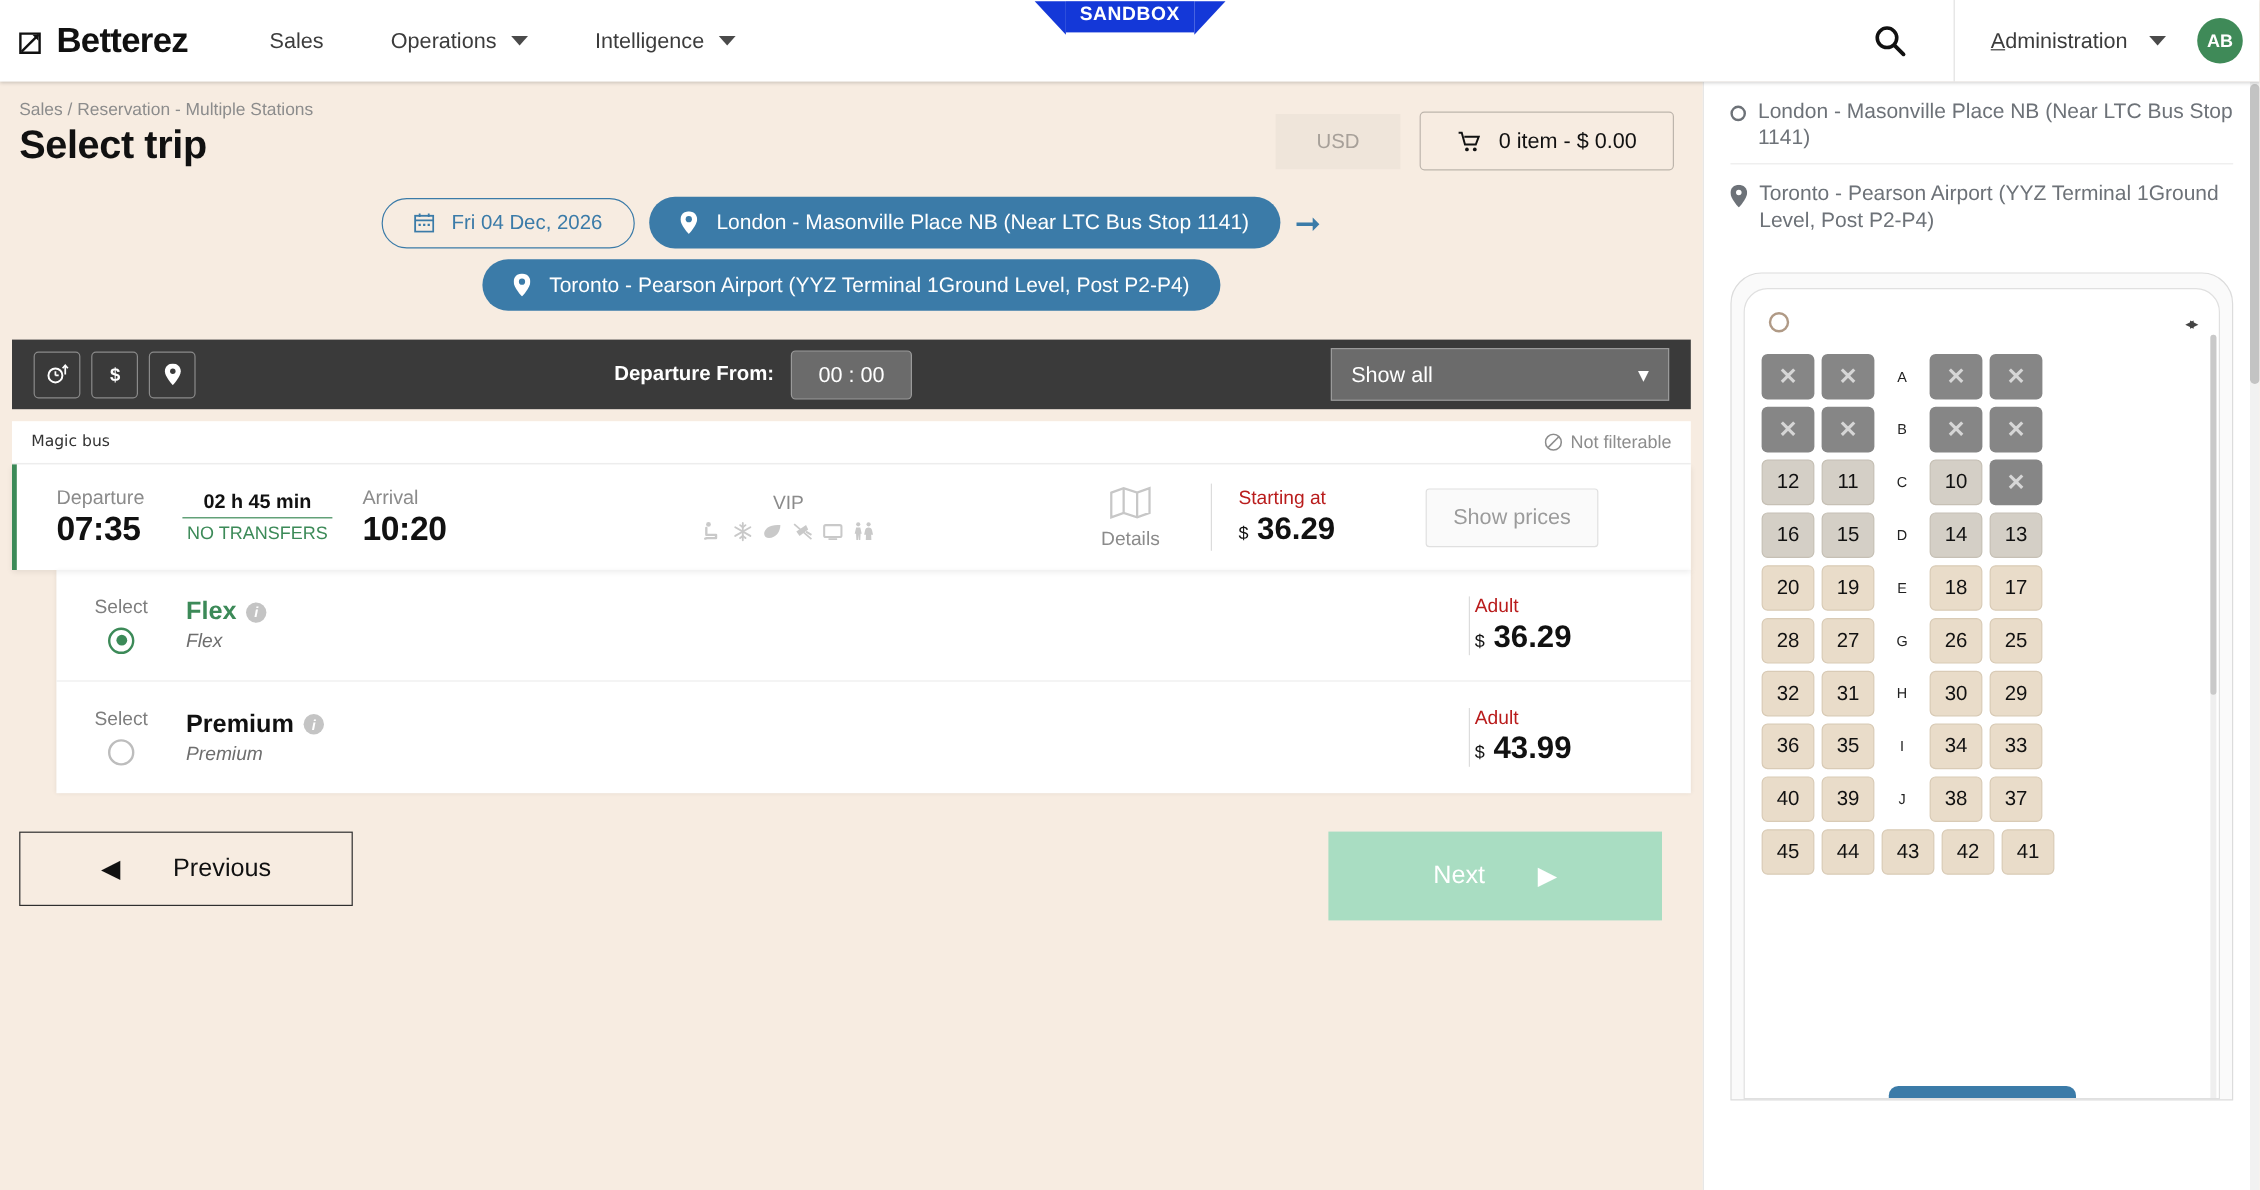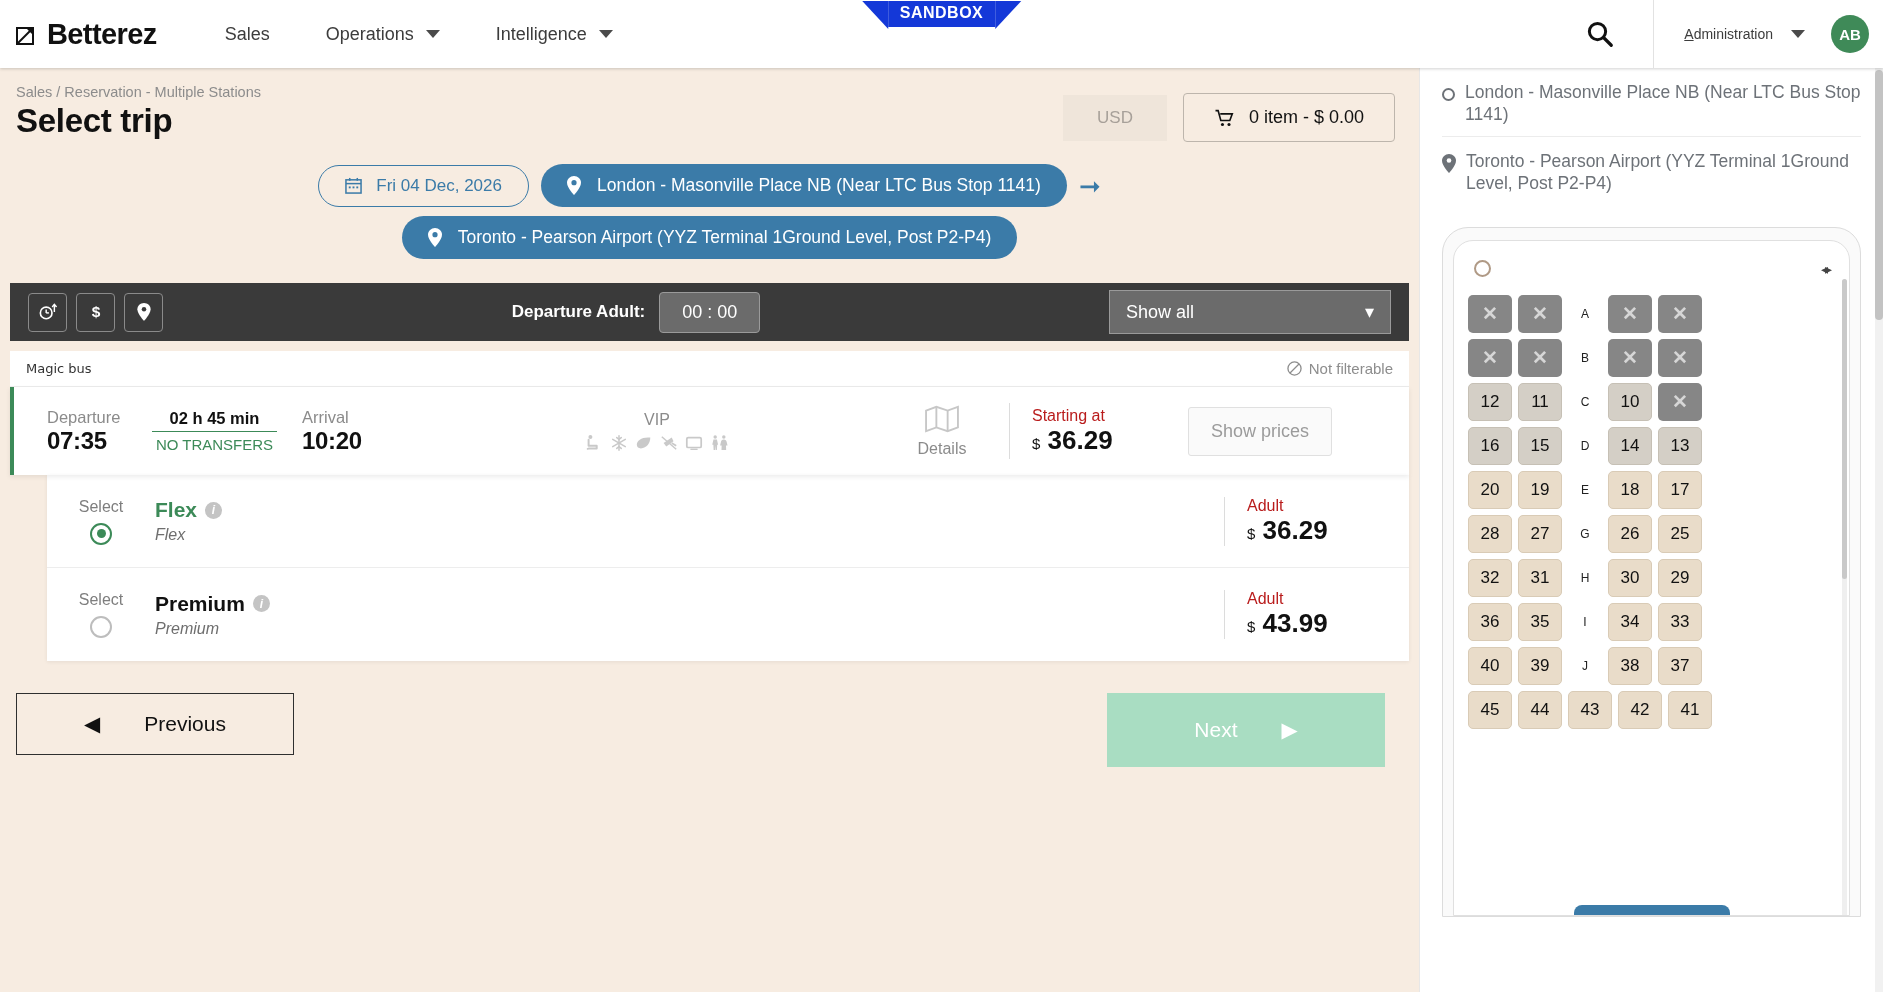--- a/index.html
+++ b/index.html
@@ -26,21 +26,21 @@
   .nav-items{ display:flex; align-items:center; margin-left:40px; gap:0; }
   .nav-item{
     display:flex; align-items:center; gap:12px;
     font-size:18px; color:#3c3c3c; padding:0 28px; cursor:pointer; height:86px;justify-content:center;
   }
   .caret{ width:0;height:0;border-left:7px solid transparent;border-right:7px solid transparent;border-top:8px solid #4a4a4a; }
   .nav-right{ margin-left:auto; display:flex; align-items:center; height:68px; }
   .search-btn{ padding:0 38px; cursor:pointer; display:flex; align-items:center; }
   .nav-divider{ width:1px; height:68px; background:#e2e2e2; }
   .admin-box{ display:flex; align-items:center; gap:18px; padding:0 26px 0 30px; cursor:pointer; }
-  .admin-label{ font-size:14px; color:#3c3c3c; }
+  .admin-label{ font-size:18px; color:#3c3c3c; }
   .admin-label .ul{ text-decoration:underline; }
   .avatar{
     width:38px;height:38px;border-radius:50%;background:#3f8a58;color:#fff;
     display:flex;align-items:center;justify-content:center;font-size:15px;font-weight:bold;
     margin-right:14px;
   }
   
   .sandbox{
     position:absolute; left:50%; transform:translateX(-50%); top:0;
     z-index:60; height:28px; display:flex; align-items:center;
@@ -123,21 +123,21 @@
     padding:0 16px; border-bottom:1px solid #ececec;
   }
   .carrier{ font-family:"DejaVu Sans", sans-serif; font-size:13px; color:#333; }
   .notfilterable{ font-size:15px; color:#8d8d8d; display:flex; align-items:center; gap:7px;}
   .trip-row{
     display:flex; align-items:center; height:88px; border-left:4px solid #3c8a58;
     padding-left:33px; position:relative;
     box-shadow:0 2px 5px rgba(0,0,0,.08);
   }
   .lbl{ font-size:16.5px; color:#8b8b8b; }
-  .big{ font-size:24px; font-weight:bold; color:#111; letter-spacing:-.3px;}
+  .big{ font-size:28px; font-weight:bold; color:#111; letter-spacing:-.3px;}
   .col-dep{ width:105px; }
   .col-dur{ text-align:center; width:125px; }
   .dur-top{ font-size:16.5px; color:#111; font-weight:bold; border-bottom:1px solid #3c8a58; padding-bottom:3px;}
   .dur-bot{ font-size:15px; color:#3c8a58; padding-top:4px;}
   .col-arr{ margin-left:25px; width:120px;}
   .col-vip{ margin-left:140px; text-align:center; width:190px;}
   .vip-lbl{ font-size:16px; color:#8b8b8b; }
   .vip-icons{ display:flex; gap:7px; justify-content:center; margin-top:5px; color:#c9c9c9; font-size:19px;}
   .col-details{ margin-left:145px; text-align:center; width:90px; color:#a8a8a8;}
   .det-lbl{ font-size:16px; color:#8b8b8b; margin-top:2px;}
@@ -164,21 +164,21 @@
   .radio.on{ border-color:#3c8a58; }
   .radio.on:after{ content:""; width:9px;height:9px;border-radius:50%;background:#3c8a58;}
   .fare-name{ flex:1; }
   .fn-title{ font-size:21px; font-weight:bold; display:flex; align-items:center; gap:8px;}
   .fn-sub{ font-size:16px; color:#6e6e6e; font-style:italic; margin-top:4px;}
   .info-i{
     width:17px;height:17px;border-radius:50%;background:#c4c4c4;color:#fff;
     font-size:12px; font-style:italic; font-weight:bold;
     display:inline-flex;align-items:center;justify-content:center; cursor:pointer;
   }
-  .fare-price{ width:175px; border-left:1px solid #dcdcdc; padding-left:22px; margin-right:10px;}
+  .fare-price{ width:175px; border-left:1px solid #dcdcdc; padding-left:4px; margin-right:10px;}
 
   
   .btnrow{ display:flex; margin:32px 10px 0 16px; }
   .btn-prev{
     width:278px; height:62px; border:1px solid #2f2f2f; background:transparent;
     display:flex;align-items:center;justify-content:center; gap:44px;
     font-size:21px; color:#111; cursor:pointer;
   }
   .btn-next{
     width:278px; height:74px; background:#a9ddc2; color:#fff;
@@ -346,21 +346,21 @@
           </svg>
       </div>
       <div class="fb-icon">
         <svg width="14" height="18" viewBox="0 0 14 19">
             <path d="M7 0C3.2 0 0 3 0 6.7 0 11.6 7 19 7 19s7-7.4 7-12.3C14 3 10.8 0 7 0z" fill="#fff"></path>
             <circle cx="7" cy="6.7" r="2.4" fill="#3a3a3a"></circle>
           </svg>
       </div>
     </div>
     <div class="fb-center">
-      <span class="fb-label">Departure Adult:</span>
+      <span class="fb-label">Departure From:</span>
       <div class="fb-time">00 : 00</div>
     </div>
     <div class="fb-select">
       <span>Show all</span>
       <span>▾</span>
     </div>
   </div>
 
   <div class="card">
     <div class="card-head">

